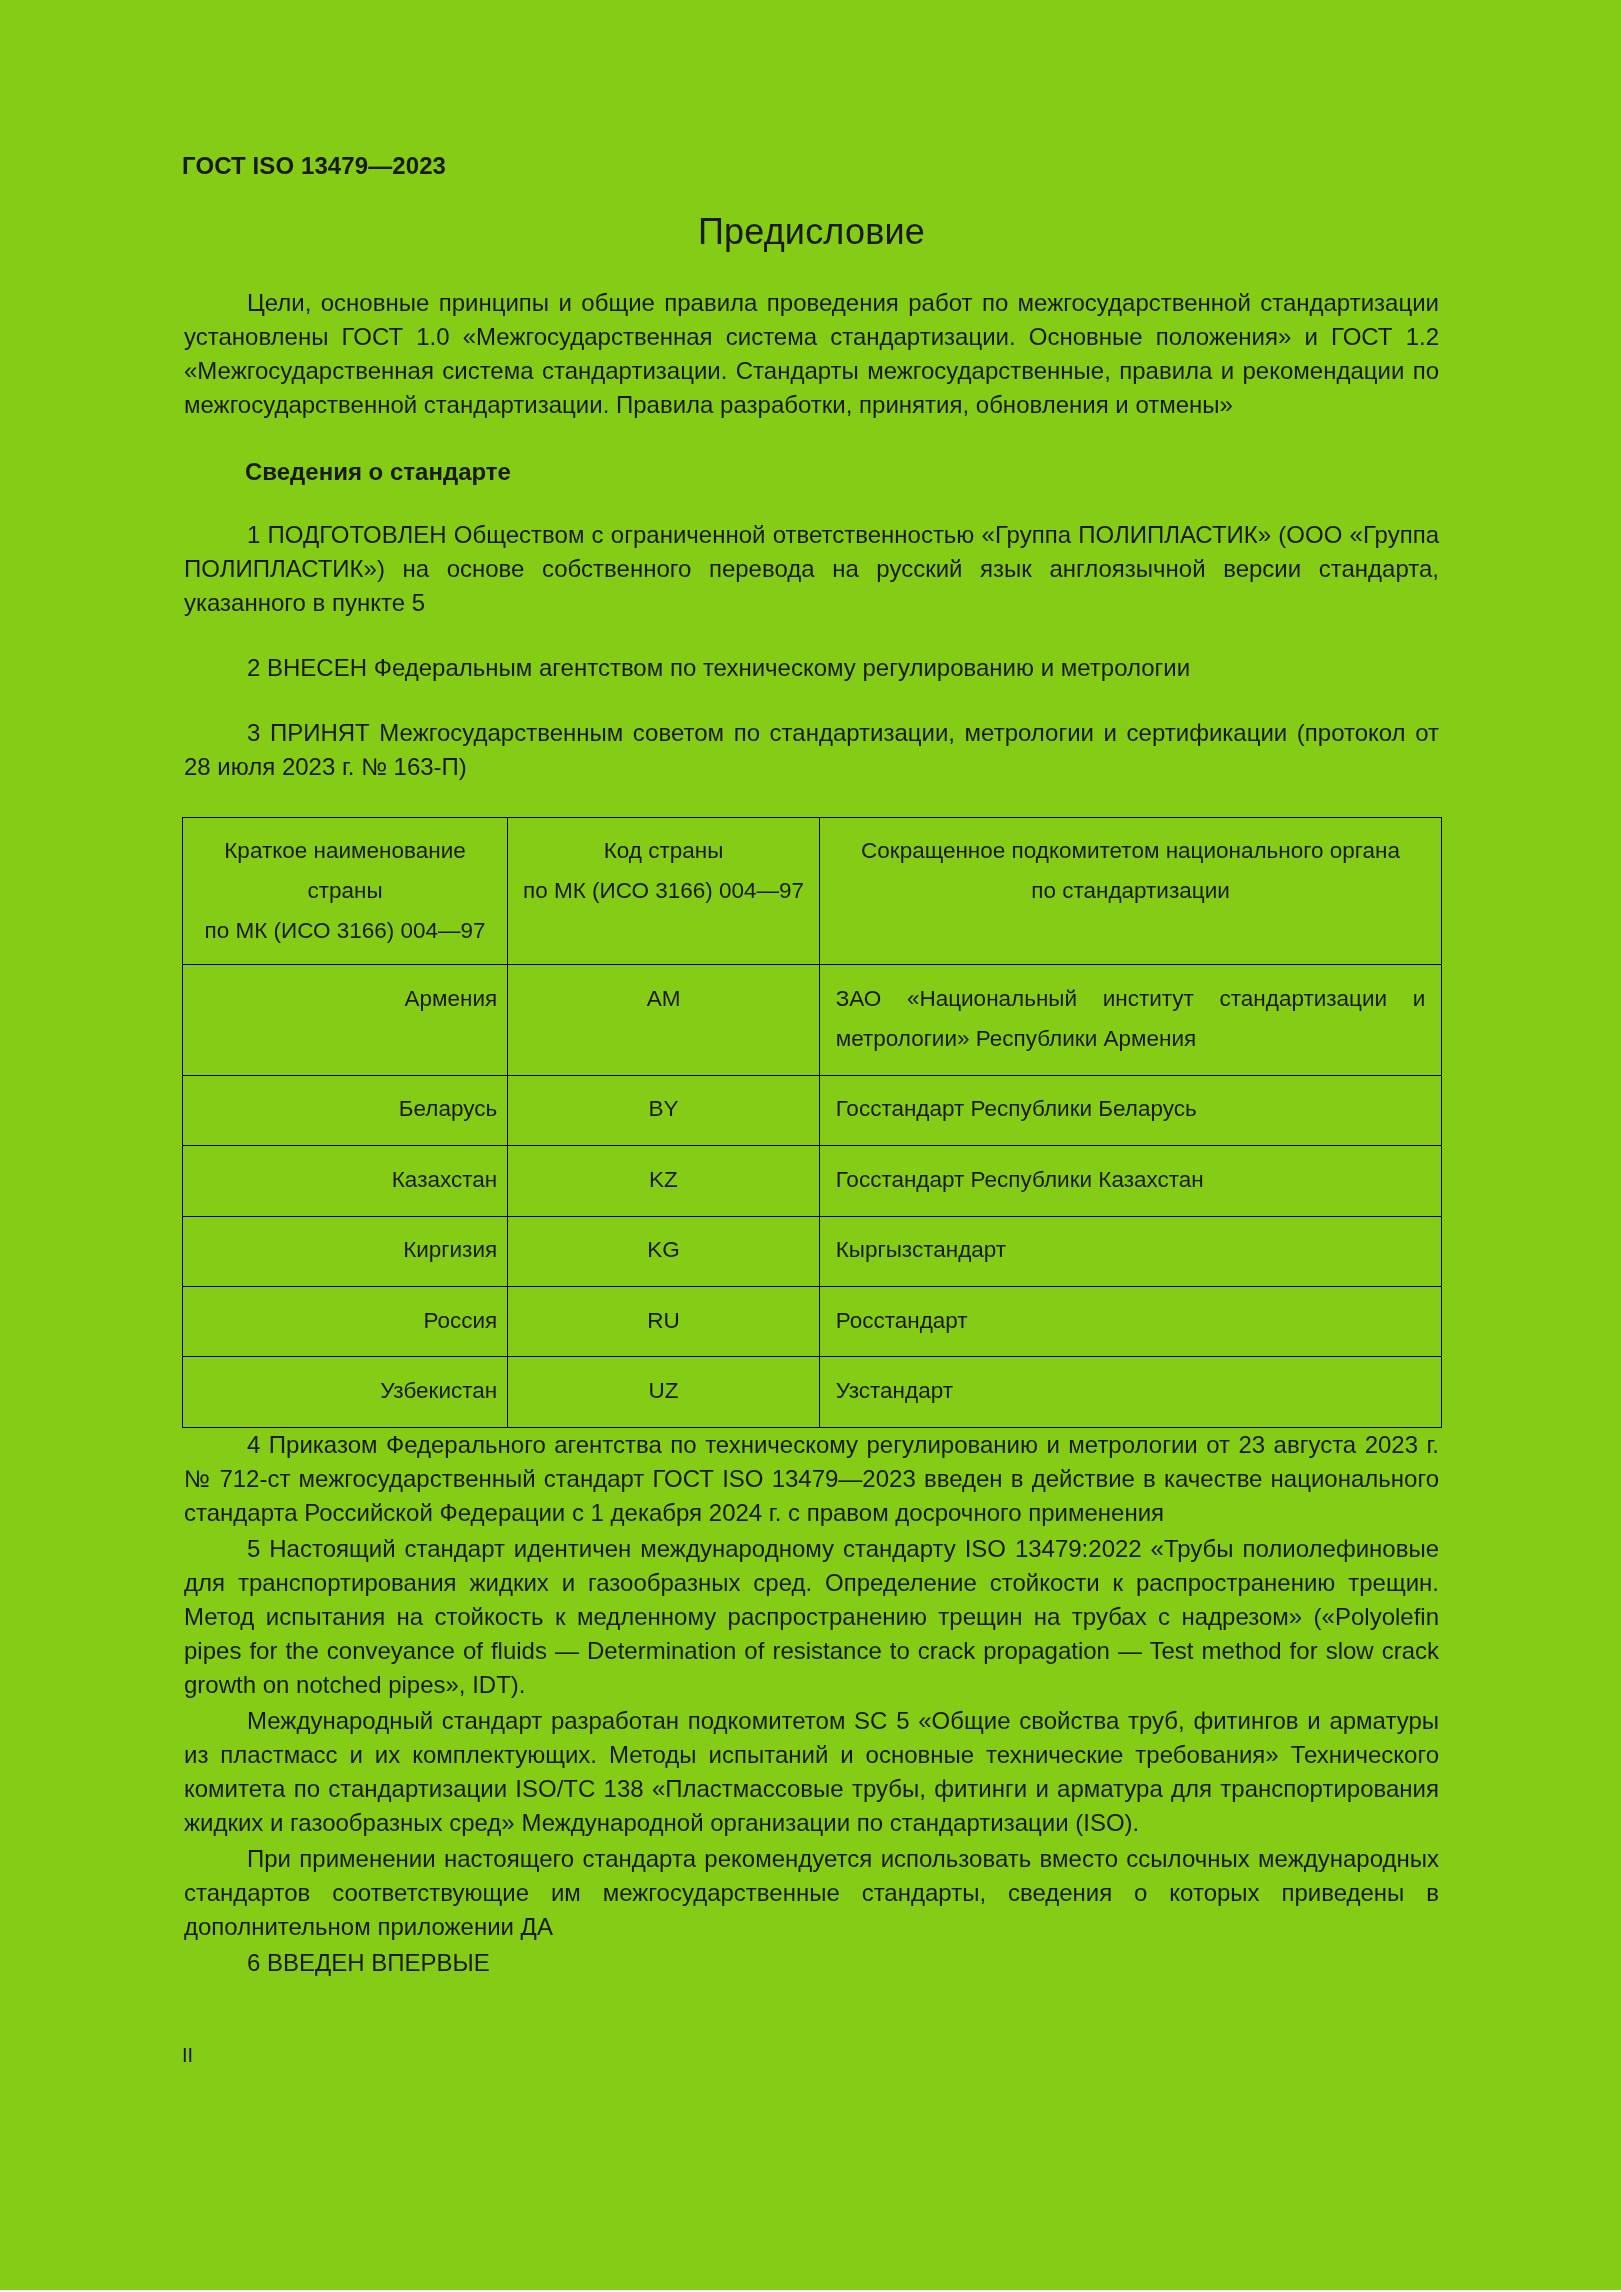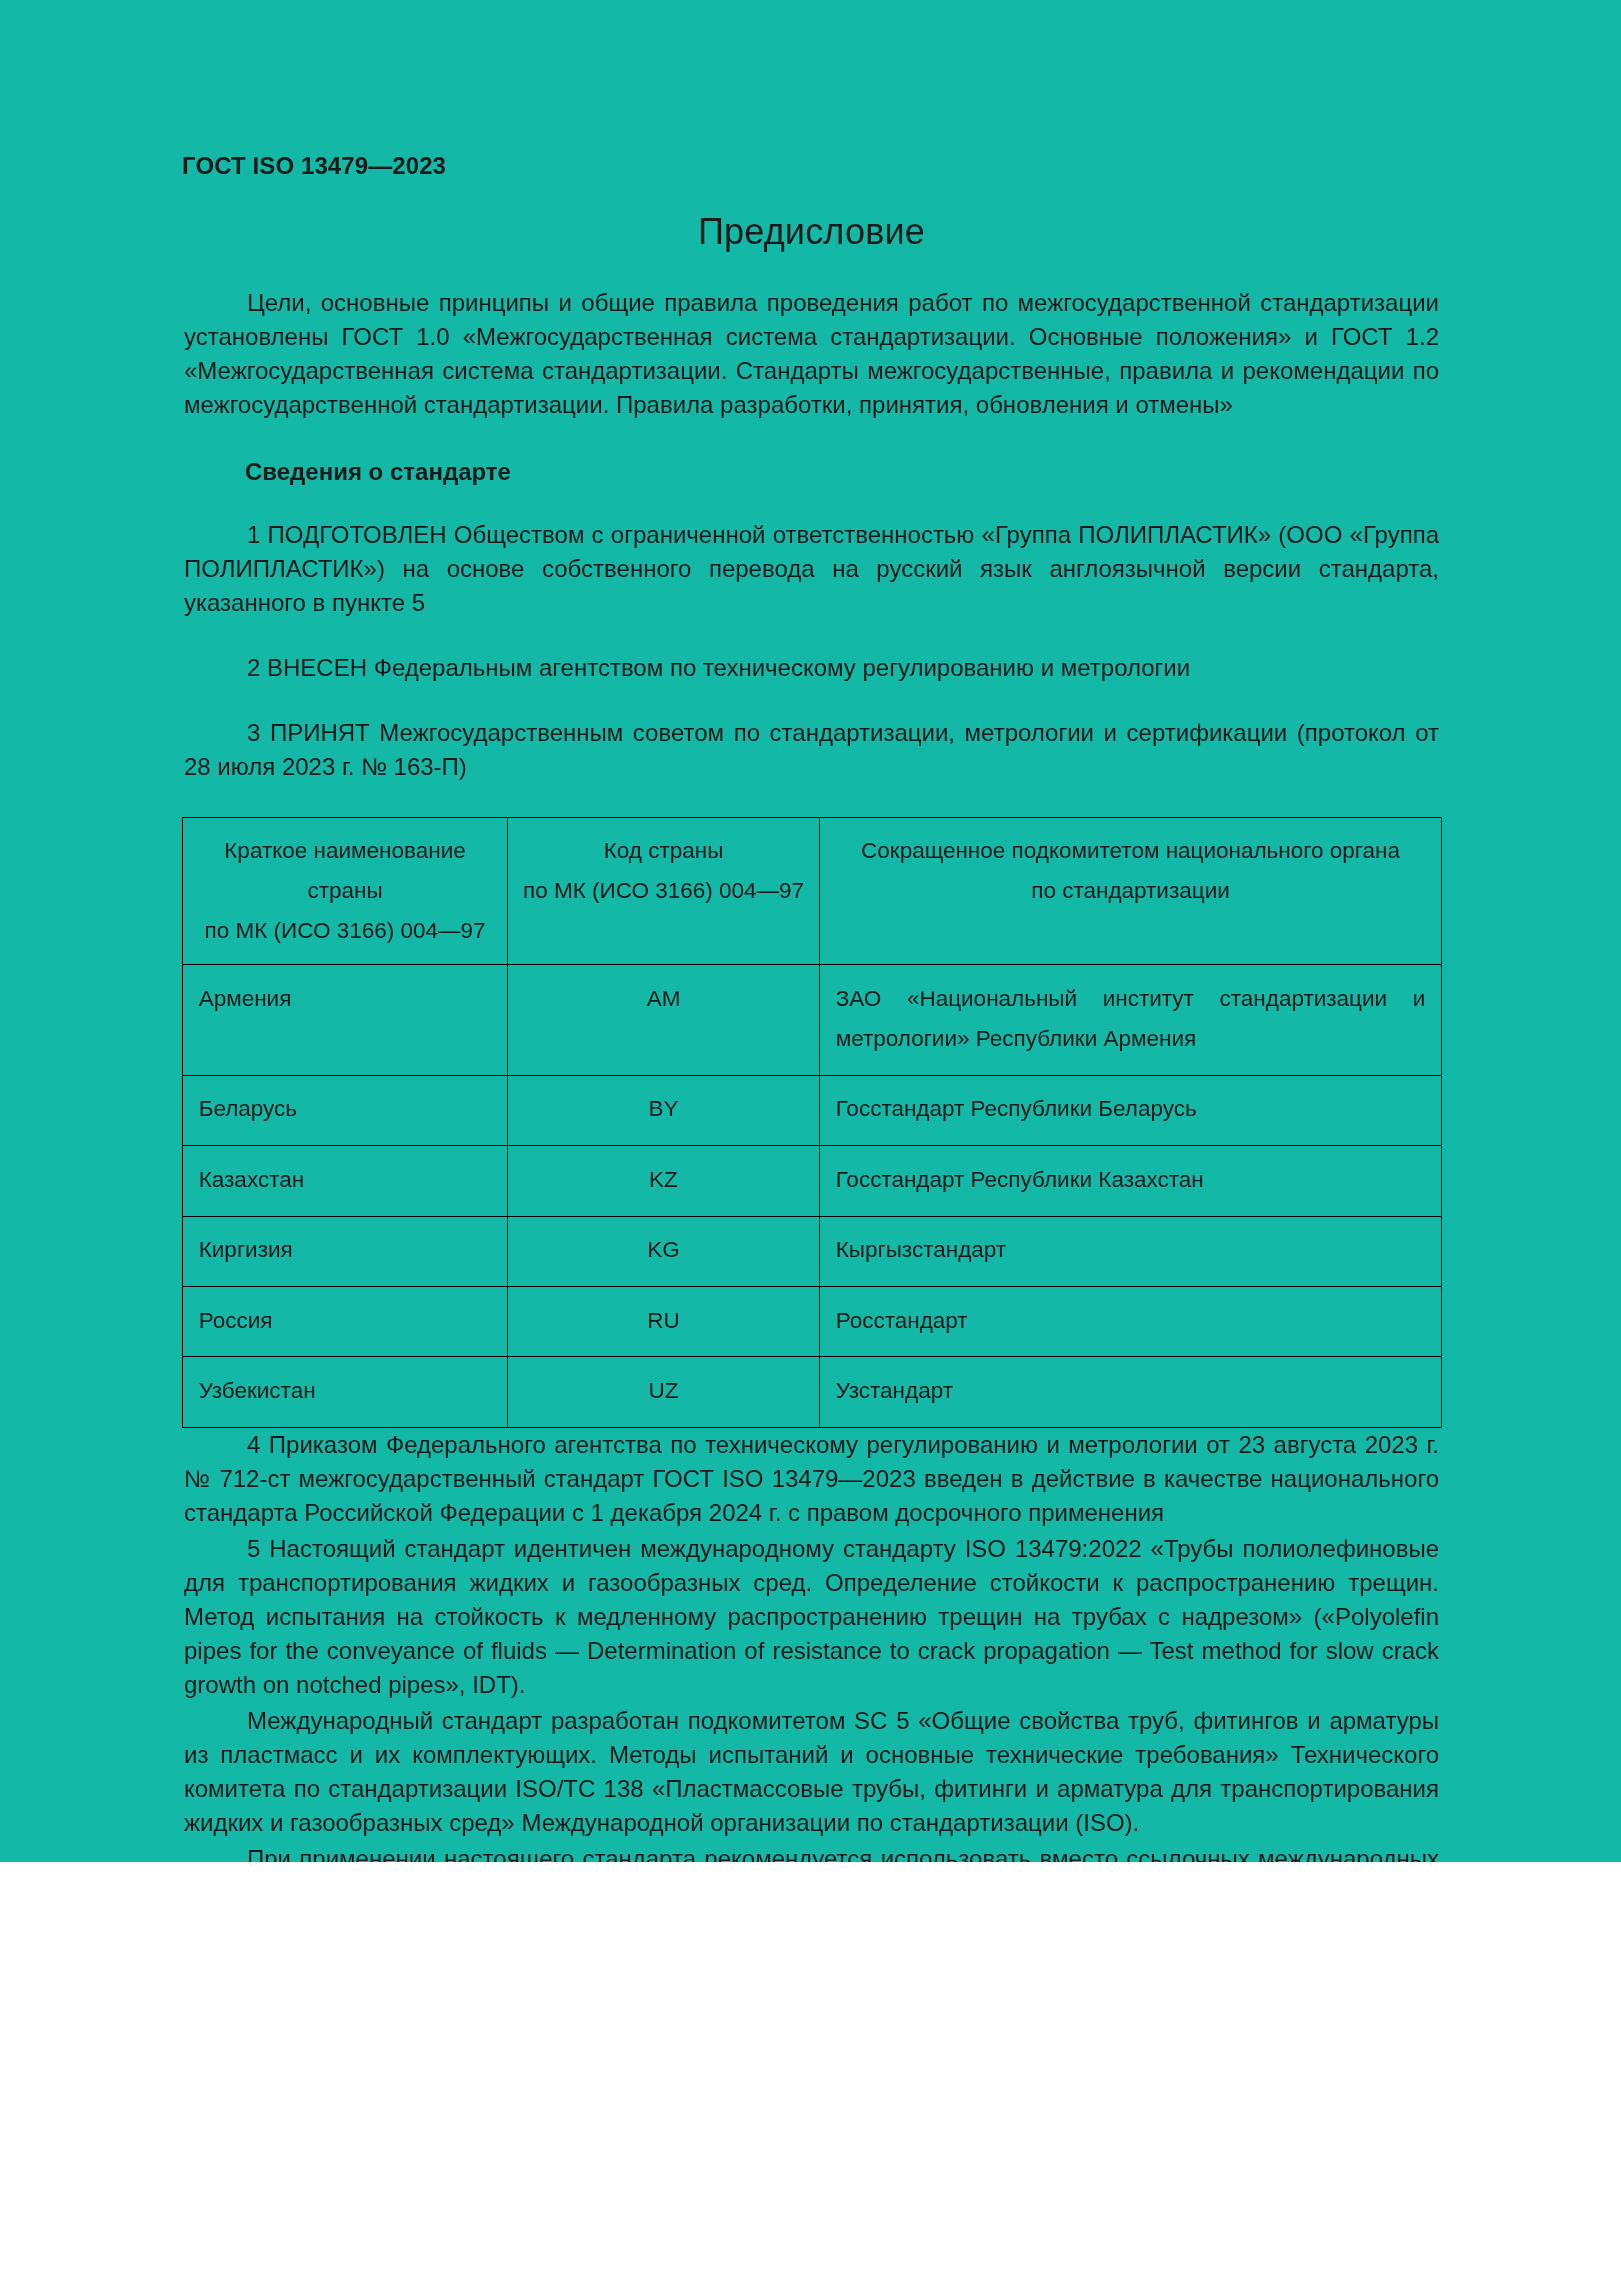--- a/index.html
+++ b/index.html
@@ -8,23 +8,23 @@
     padding: 0;
     background: #ffffff;
   }
   body {
     font-family: "Liberation Sans", sans-serif;
     color: #1a1a1a;
   }
   .page {
     position: relative;
     width: 1621px;
-    height: 1862px;
+    height: 2290px;
     margin: 0 auto;
-    background: #14b8a6;
+    background: #84cc16;
     box-sizing: border-box;
     overflow: hidden;
   }
 
   
   .running-header {
     position: absolute;
     left: 182px;
     top: 152px;
     font-size: 24px;
@@ -85,21 +85,21 @@
     padding: 0;
   }
   .vote-table thead th {
     text-align: center;
     font-weight: normal;
     padding: 12.7px 9.8px 13.7px 9.8px;
   }
   .vote-table thead th .hdr-line { display: block; }
   .vote-table td.c-name {
     padding: 13.7px 9.8px 15.7px 15.7px;
-    text-align: left;
+    text-align: right;
   }
   .vote-table td.c-code {
     padding: 13.7px 9.8px 15.7px 9.8px;
     text-align: center;
   }
   .vote-table td.c-body {
     padding: 13.7px 15.7px 15.7px 15.7px;
     text-align: justify;
     text-justify: inter-word;
   }

